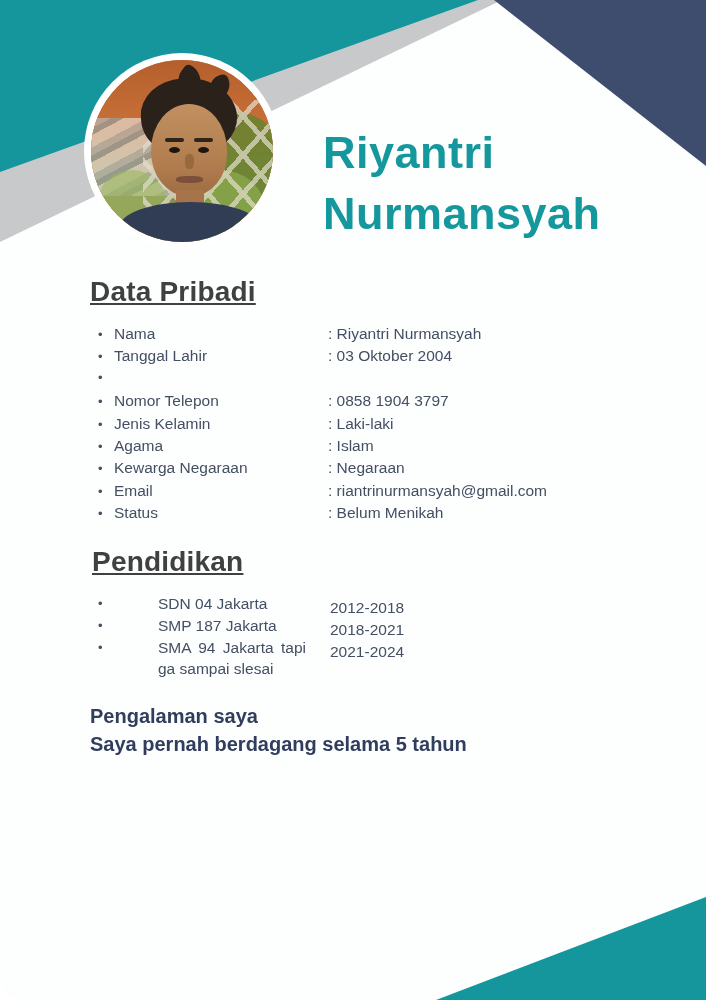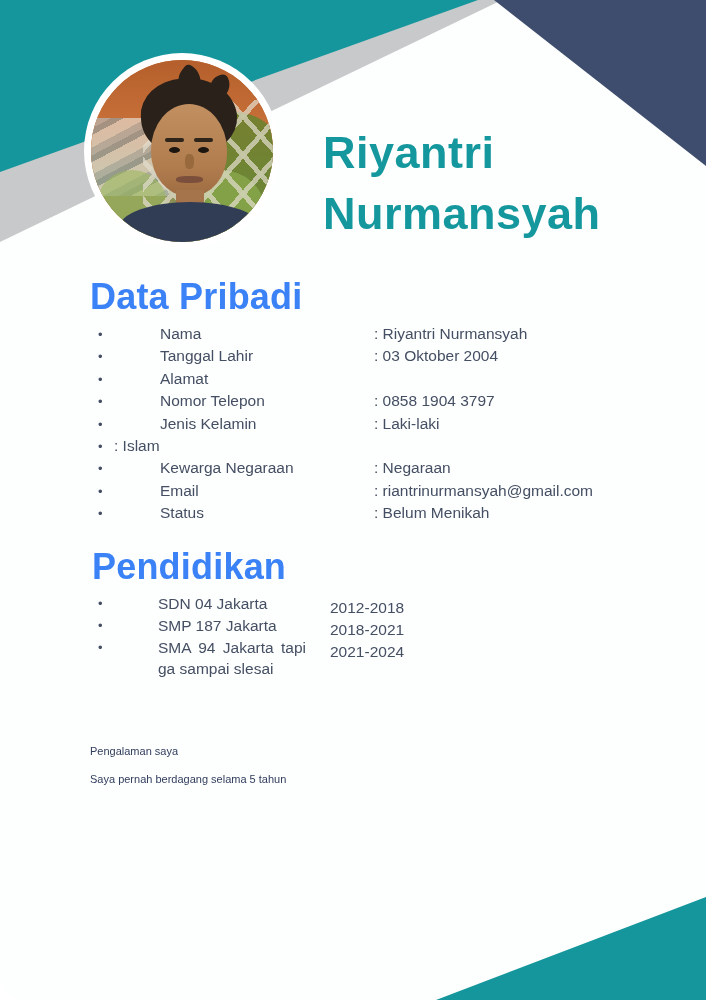--- a/index.html
+++ b/index.html
@@ -60,41 +60,41 @@
   .ph-mouth  { position:absolute; left:25px; top:72px; width:27px; height:7px; background:#7c4f3c; border-radius:40%; }
   .ph-neck   { position:absolute; left:85px; top:130px; width:28px; height:18px; background:#a5744a; }
   .ph-shirt  { position:absolute; left:28px; top:142px; width:142px; height:52px;
     background:#313c55; border-radius:50% 50% 0 0; }
 
   
   .name-block { position:absolute; left:323px; top:122px; color:#14989e;
     font-size:45px; font-weight:700; line-height:61px; letter-spacing:.5px; }
 
   
-  .section-title { position:absolute; color:#3b82f6; font-size:36px; font-weight:700; letter-spacing:.2px; }
+  .section-title { position:absolute; color:#404040; font-size:28px; font-weight:700; letter-spacing:.2px;text-decoration:underline; }
   .title-personal  { left:90px; top:276px; }
   .title-education { left:92px; top:546px; }
 
   
   .personal-list { position:absolute; left:98px; top:325px; font-size:15.5px; color:#454f63; }
   .p-row { display:flex; align-items:baseline; height:22.4px; }
   .bullet { width:16px; color:#454f63; font-size:13px; flex:none; }
-  .p-label { width:214px; flex:none;margin-left:46px; }
+  .p-label { width:214px; flex:none; }
   .p-value { white-space:nowrap; }
 
   
   .edu-wrap { position:absolute; left:98px; top:593px; display:flex; font-size:15.5px; color:#454f63; }
   .edu-schools { width:208px; flex:none; }
   .e-row { display:flex; line-height:21.8px; }
   .e-text { width:192px; text-align:justify;margin-left:44px; }
   .edu-years { margin-left:24px; padding-top:4px; line-height:21.8px; }
 
   
   .exp-block { position:absolute; left:90px; top:703px; color:#303d5c;
-    font-size:11px; font-weight:400; line-height:27.5px;margin-top:35px; }
+    font-size:20px; font-weight:700; line-height:27.5px; }
 </style>
 </head>
 <body>
 
 <div class="page">
 
   <div class="shape shape-gray-tl"></div>
   <div class="shape shape-teal-tl"></div>
   <div class="shape shape-navy-tr"></div>
   <div class="shape shape-teal-br"></div>
@@ -136,34 +136,34 @@
       <span class="p-label">Nama</span>
       <span class="p-value">: Riyantri Nurmansyah</span>
     </div>
     <div class="p-row">
       <span class="bullet">•</span>
       <span class="p-label">Tanggal Lahir</span>
       <span class="p-value">: 03 Oktober 2004</span>
     </div>
     <div class="p-row">
       <span class="bullet">•</span>
-      <span class="p-label">Alamat</span>
     </div>
     <div class="p-row">
       <span class="bullet">•</span>
       <span class="p-label">Nomor Telepon</span>
       <span class="p-value">: 0858 1904 3797</span>
     </div>
     <div class="p-row">
       <span class="bullet">•</span>
       <span class="p-label">Jenis Kelamin</span>
       <span class="p-value">: Laki-laki</span>
     </div>
     <div class="p-row">
       <span class="bullet">•</span>
+      <span class="p-label">Agama</span>
       <span class="p-value">: Islam</span>
     </div>
     <div class="p-row">
       <span class="bullet">•</span>
       <span class="p-label">Kewarga Negaraan</span>
       <span class="p-value">: Negaraan</span>
     </div>
     <div class="p-row">
       <span class="bullet">•</span>
       <span class="p-label">Email</span>

